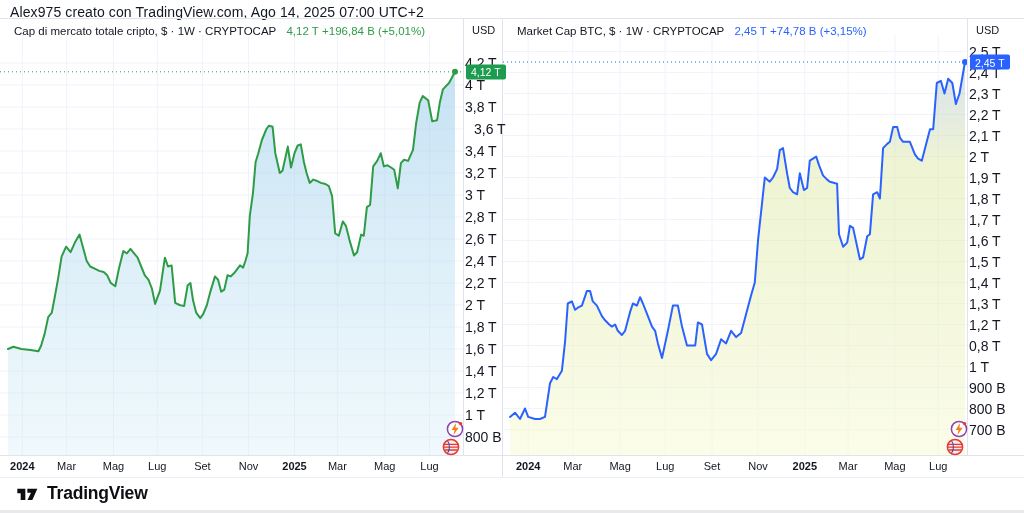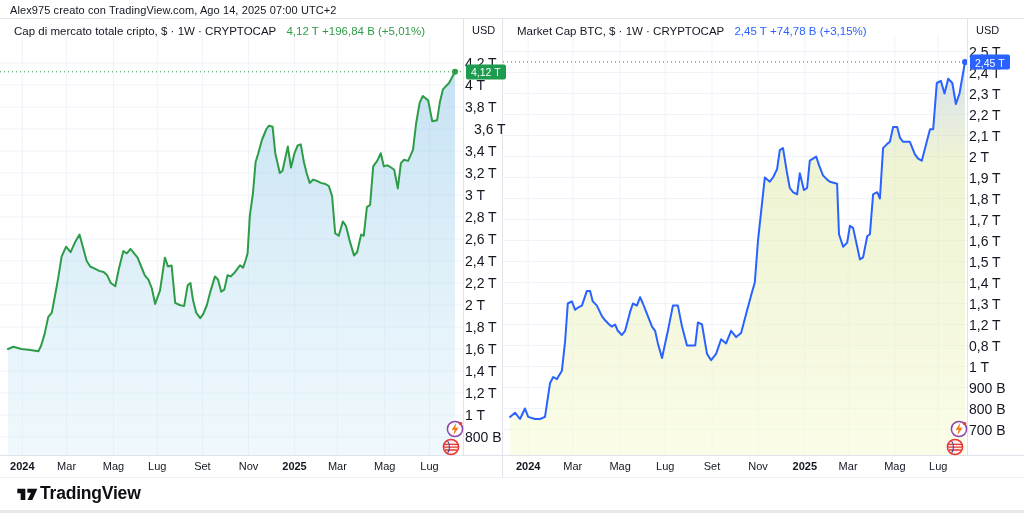--- a/index.html
+++ b/index.html
@@ -1,37 +1,37 @@
 <!DOCTYPE html>
 <html><head>
 <meta charset="utf-8">
 <style>
   html,body{margin:0;padding:0;}
   body{width:1024px;height:513px;background:#fff;font-family:"Liberation Sans",sans-serif;color:#131722;position:relative;overflow:hidden;}
-  #attribution{position:absolute;left:10px;top:4px;font-size:11px;font-weight:500;letter-spacing:.1px;}
+  #attribution{position:absolute;left:10px;top:4px;font-size:14px;font-weight:500;letter-spacing:.1px;}
   #widget{position:absolute;left:0;top:18px;width:1024px;height:458px;border-top:1px solid #e0e3eb;border-bottom:1px solid #eceff4;}
   .panel{position:absolute;top:0;height:100%;}
   #panel-0{left:0;width:502px;border-right:1px solid #e0e3eb;}
   #panel-1{left:503px;width:521px;}
   .hdr{position:absolute;left:14px;top:6px;font-size:11.5px;white-space:nowrap;z-index:6;}
   .hdr .ttl{font-weight:500;color:#131722;}
   .hdr .val{font-weight:500;margin-left:7px;}
   .hdr .chg{font-weight:400;}
   svg.plot{position:absolute;left:0;top:0;display:block;}
   .axis{position:absolute;top:0;bottom:21px;right:0;border-left:1px solid #e0e3eb;z-index:5;}
   #panel-0 .axis{left:463px;}
   #panel-1 .axis{left:464px;}
   .usd{position:absolute;left:8px;top:5px;font-size:11px;font-weight:500;}
   .axlabel{position:absolute;left:1px;transform:translateY(-50%);font-size:14px;white-space:nowrap;color:#131722;}
   .badge{position:absolute;left:2px;transform:translateY(-50%);font-size:10.5px;color:#fff;padding:1.5px 5px;border-radius:2px;white-space:nowrap;z-index:7;}
   .taxis{position:absolute;left:0;right:0;bottom:0;height:21px;border-top:1px solid #e0e3eb;z-index:5;}
   .tlabel{position:absolute;top:4px;font-size:11px;transform:translateX(-50%);white-space:nowrap;}
   .tlabel.bold{font-weight:700;}
   .pane-icon{position:absolute;width:18px;height:18px;z-index:8;}
-  #footer{position:absolute;left:16px;top:483px;display:flex;align-items:center;}
+  #footer{position:absolute;left:16px;top:483px;display:flex;align-items:center;gap:7px;}
   #logo-text{font-size:17.5px;font-weight:700;color:#0d0e12;letter-spacing:-.2px;}
   #bottom-strip{position:absolute;left:0;bottom:0;width:1024px;height:3px;background:#e9e9eb;}
 </style>
 </head>
 <body>
 
 <div id="attribution">Alex975 creato con TradingView.com, Ago 14, 2025 07:00 UTC+2</div>
 
 <div id="widget">
 

